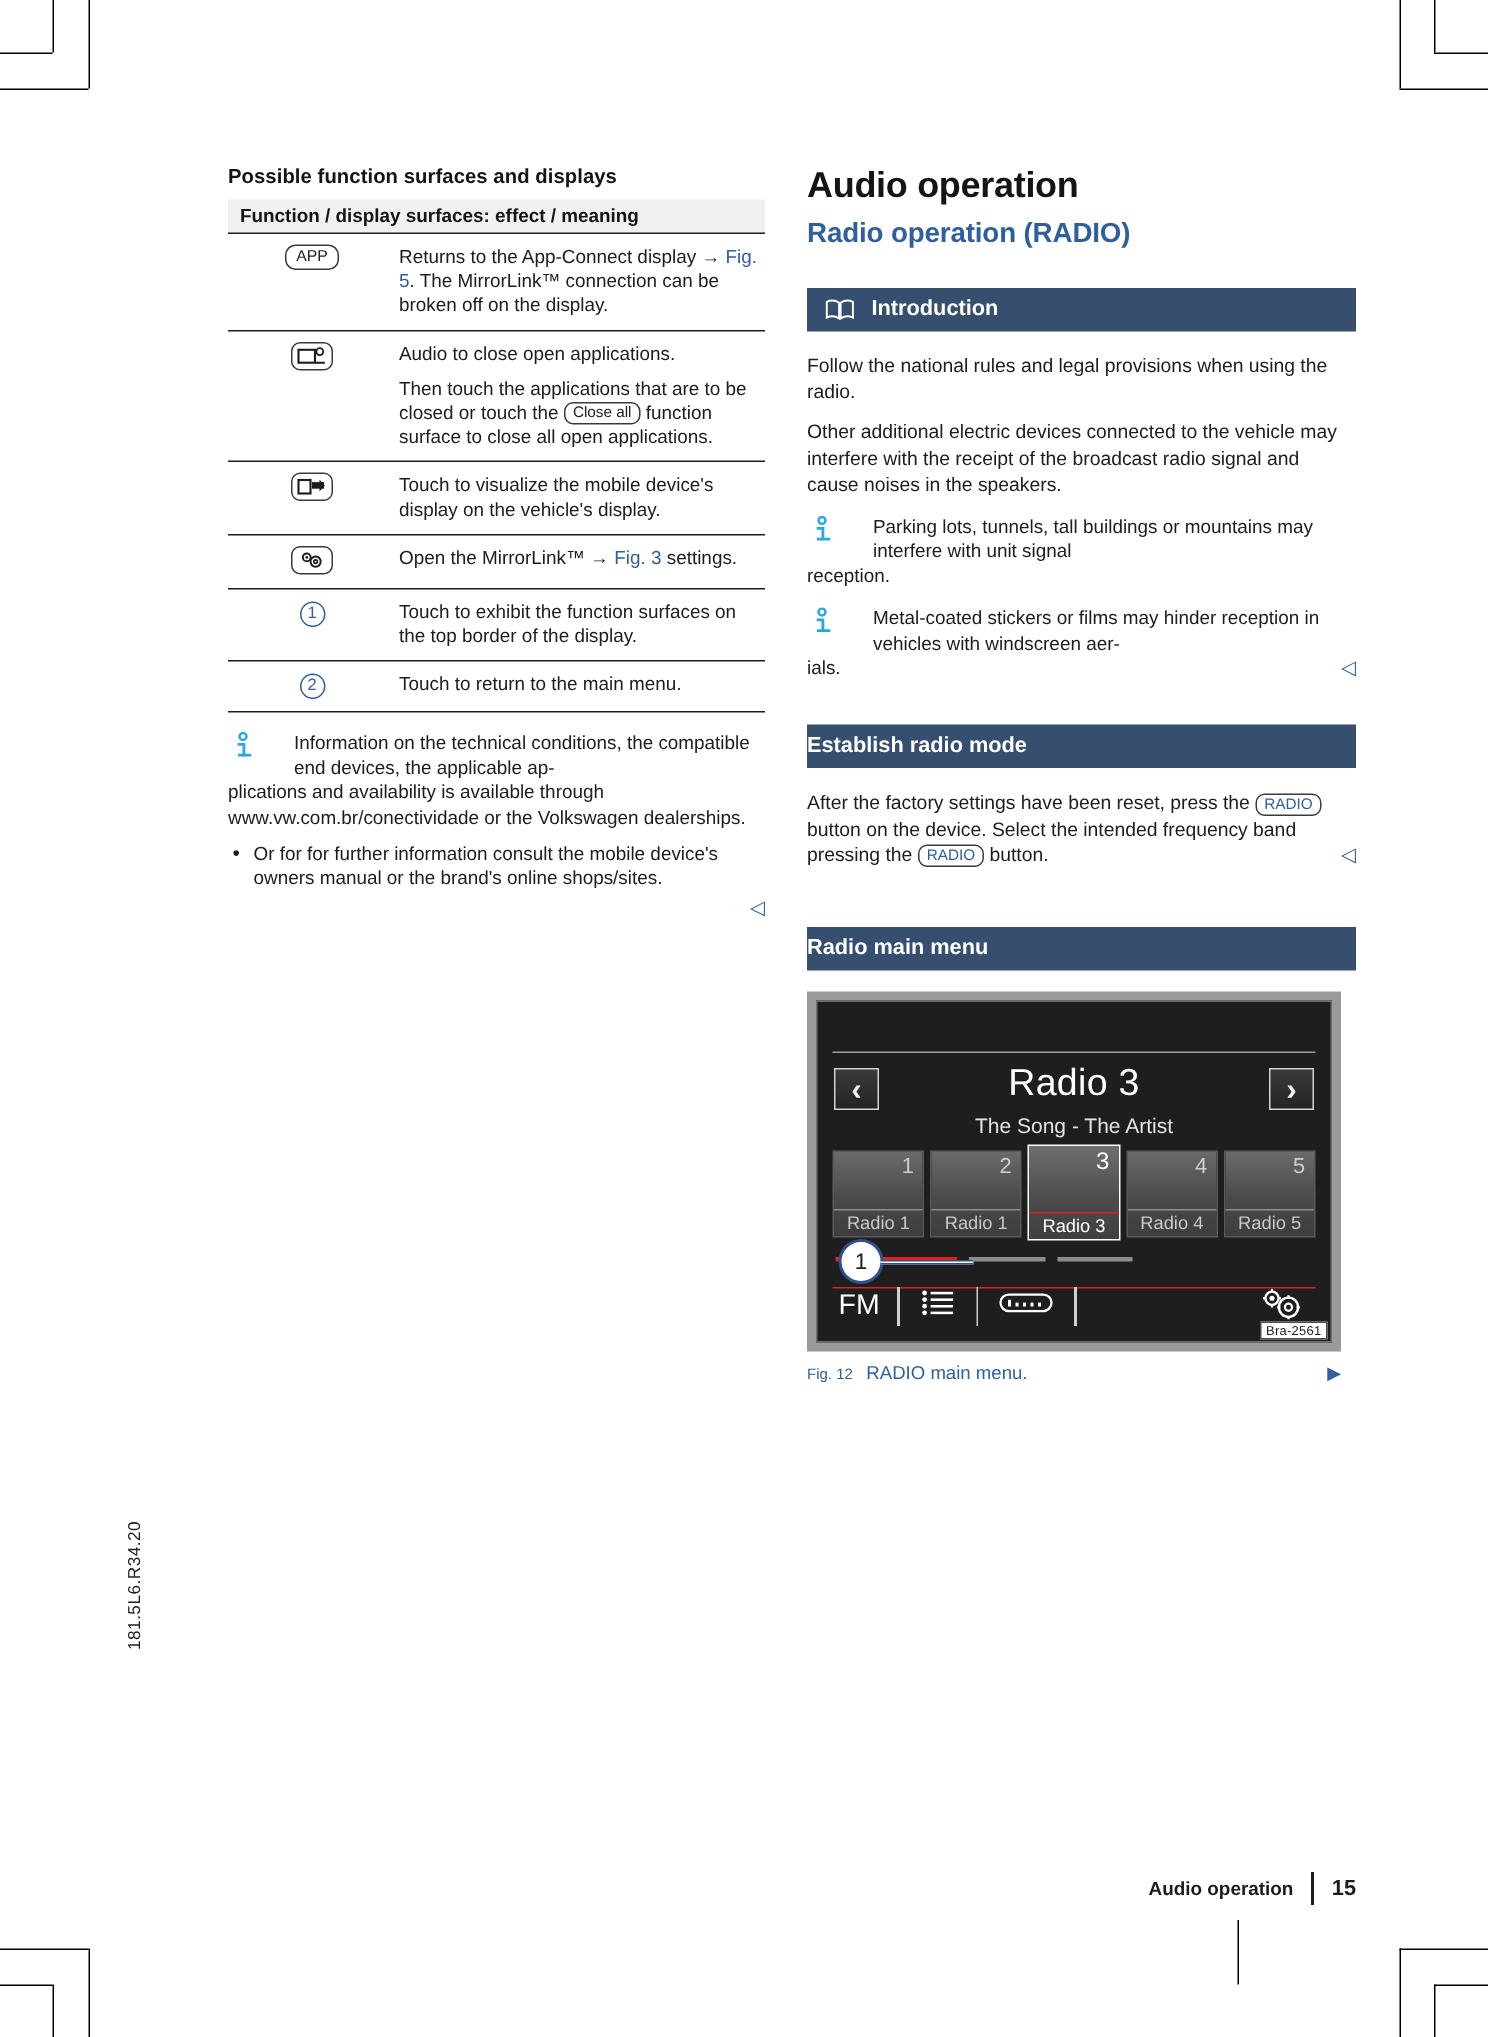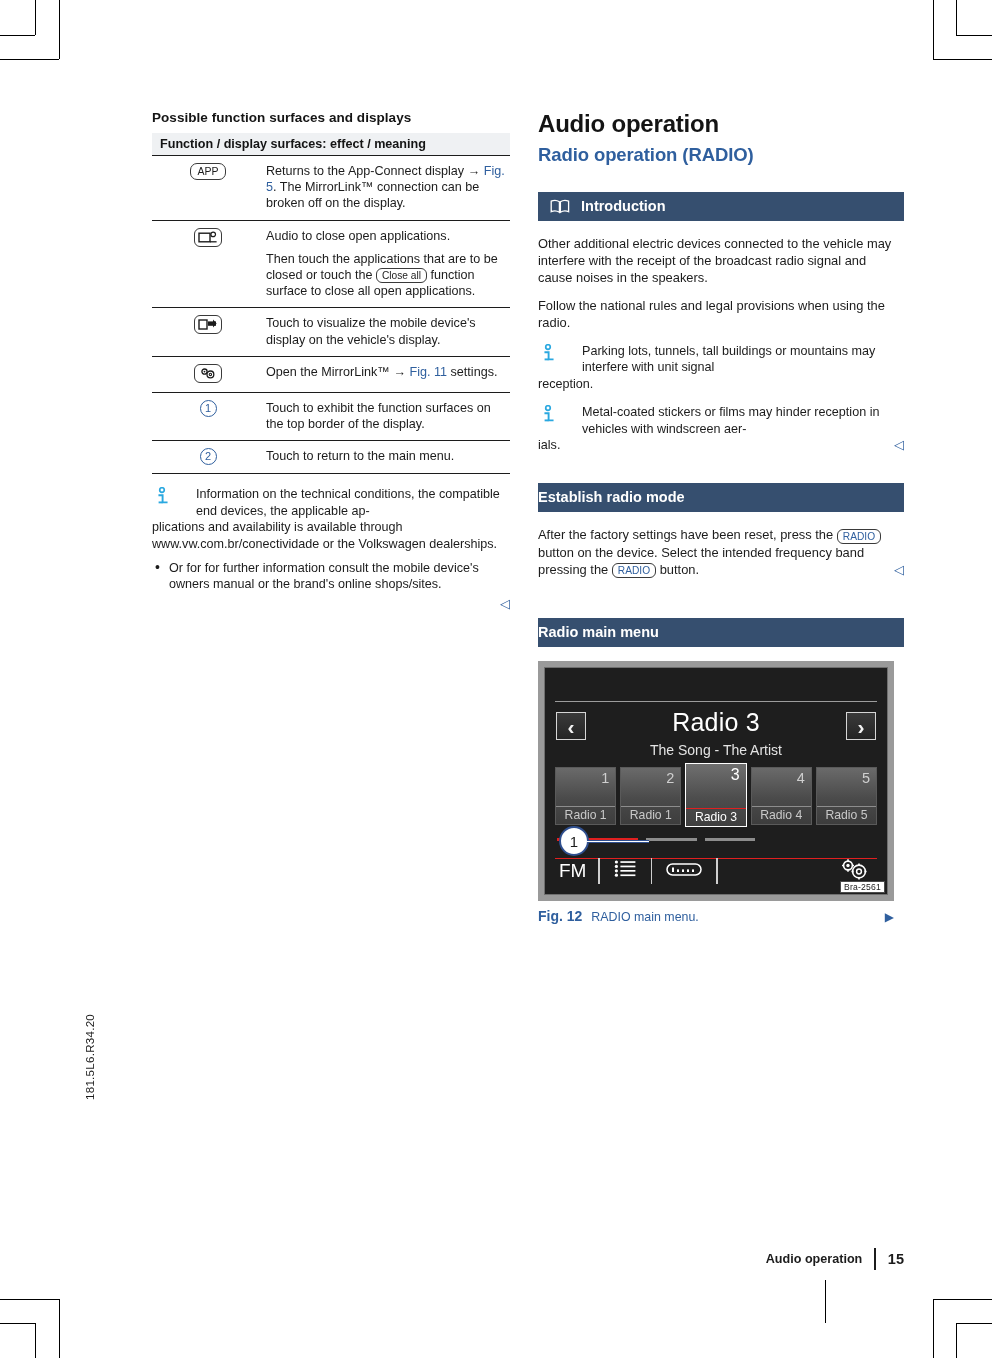--- a/index.html
+++ b/index.html
@@ -203,21 +203,21 @@
   .botbar .slot { padding:0 14px; display:flex; align-items:center; }
   .gearwrap { margin-left:auto; padding-right:6px; display:flex; align-items:flex-end; }
   .figtag {
     position:absolute; right:2px; bottom:1px;
     background:#ffffff; border:1px solid #4a4a4a;
     font-size:8.6px; padding:0px 3px; color:#1c1c1c; letter-spacing:0.2px;
   }
   .figcap {
     display:flex; align-items:baseline; margin-top:7px; width:356px;
   }
-  .figcap .lbl { font-weight:bold; color:#2f5f9e; font-size:14px; margin-right:9px; }
+  .figcap .lbl { font-weight:normal; color:#2f5f9e; font-size:10px; margin-right:9px; }
   .figcap .txt { color:#2f5f9e; font-size:12.4px; }
   .figcap .mark { margin-left:auto; color:#2f5f9e; font-size:12px; }
 
   
   .footer {
     position:absolute; left:0; right:0; top:1248px;
     display:flex; align-items:center; justify-content:flex-end;
     padding-right:88px;
     font-size:12.6px; font-weight:bold; color:#1c1c1c;
   }
@@ -297,21 +297,21 @@
         <tr>
           <td class="symcell"><span class="glyphbox">
               <svg width="20" height="13" viewBox="0 0 20 13">
                 <circle cx="6.5" cy="4.6" r="2.6" fill="none" stroke="#1c1c1c" stroke-width="1.3"></circle>
                 <circle cx="6.5" cy="4.6" r="0.9" fill="#1c1c1c"></circle>
                 <circle cx="12.4" cy="7.4" r="3.4" fill="none" stroke="#1c1c1c" stroke-width="1.3"></circle>
                 <circle cx="12.4" cy="7.4" r="1.2" fill="none" stroke="#1c1c1c" stroke-width="1.1"></circle>
               </svg>
             </span></td>
           <td class="desccell">
-            <p><span>Open the MirrorLink™ </span><span>→ </span><span class="blue-link">Fig. 11</span><span> settings.</span></p>
+            <p><span>Open the MirrorLink™ </span><span>→ </span><span class="blue-link">Fig. 3</span><span> settings.</span></p>
           </td>
         </tr>
         <tr>
           <td class="symcell"><span class="circnum">1</span></td>
           <td class="desccell">
             <p><span>Touch to exhibit the function surfaces on the top border of the display.</span></p>
           </td>
         </tr>
         <tr>
           <td class="symcell"><span class="circnum">2</span></td>
@@ -350,22 +350,22 @@
   <div class="bar">
     <span class="bookicon">
       <svg width="20" height="15" viewBox="0 0 20 15" aria-hidden="true">
         <path d="M1.2 2.2 C4 1 7 1.2 9.4 2.8 L9.4 13.3 C7 11.7 4 11.5 1.2 12.7 Z" fill="none" stroke="#ffffff" stroke-width="1.3"></path>
         <path d="M18.6 2.2 C15.8 1 12.8 1.2 10.4 2.8 L10.4 13.3 C12.8 11.7 15.8 11.5 18.6 12.7 Z" fill="none" stroke="#ffffff" stroke-width="1.3"></path>
       </svg>
     </span>
     <span>Introduction</span>
   </div>
 
+  <p class="body">Follow the national rules and legal provisions when using the radio.</p>
   <p class="body">Other additional electric devices connected to the vehicle may interfere with the receipt of the broadcast radio signal and cause noises in the speakers.</p>
-  <p class="body">Follow the national rules and legal provisions when using the radio.</p>
 
   <div class="note">
     <span class="ico">
       <svg width="18" height="19" viewBox="0 0 18 19" aria-hidden="true">
         <circle cx="6" cy="3" r="2.3" fill="none" stroke="#2aa8e0" stroke-width="1.7"></circle>
         <path d="M3.4 8.2 H6.6 V15.4 H10.6" fill="none" stroke="#2aa8e0" stroke-width="1.9" stroke-linecap="square"></path>
         <path d="M2.6 15.4 H6.6" fill="none" stroke="#2aa8e0" stroke-width="1.9"></path>
       </svg>
     </span>
     <div class="body">

